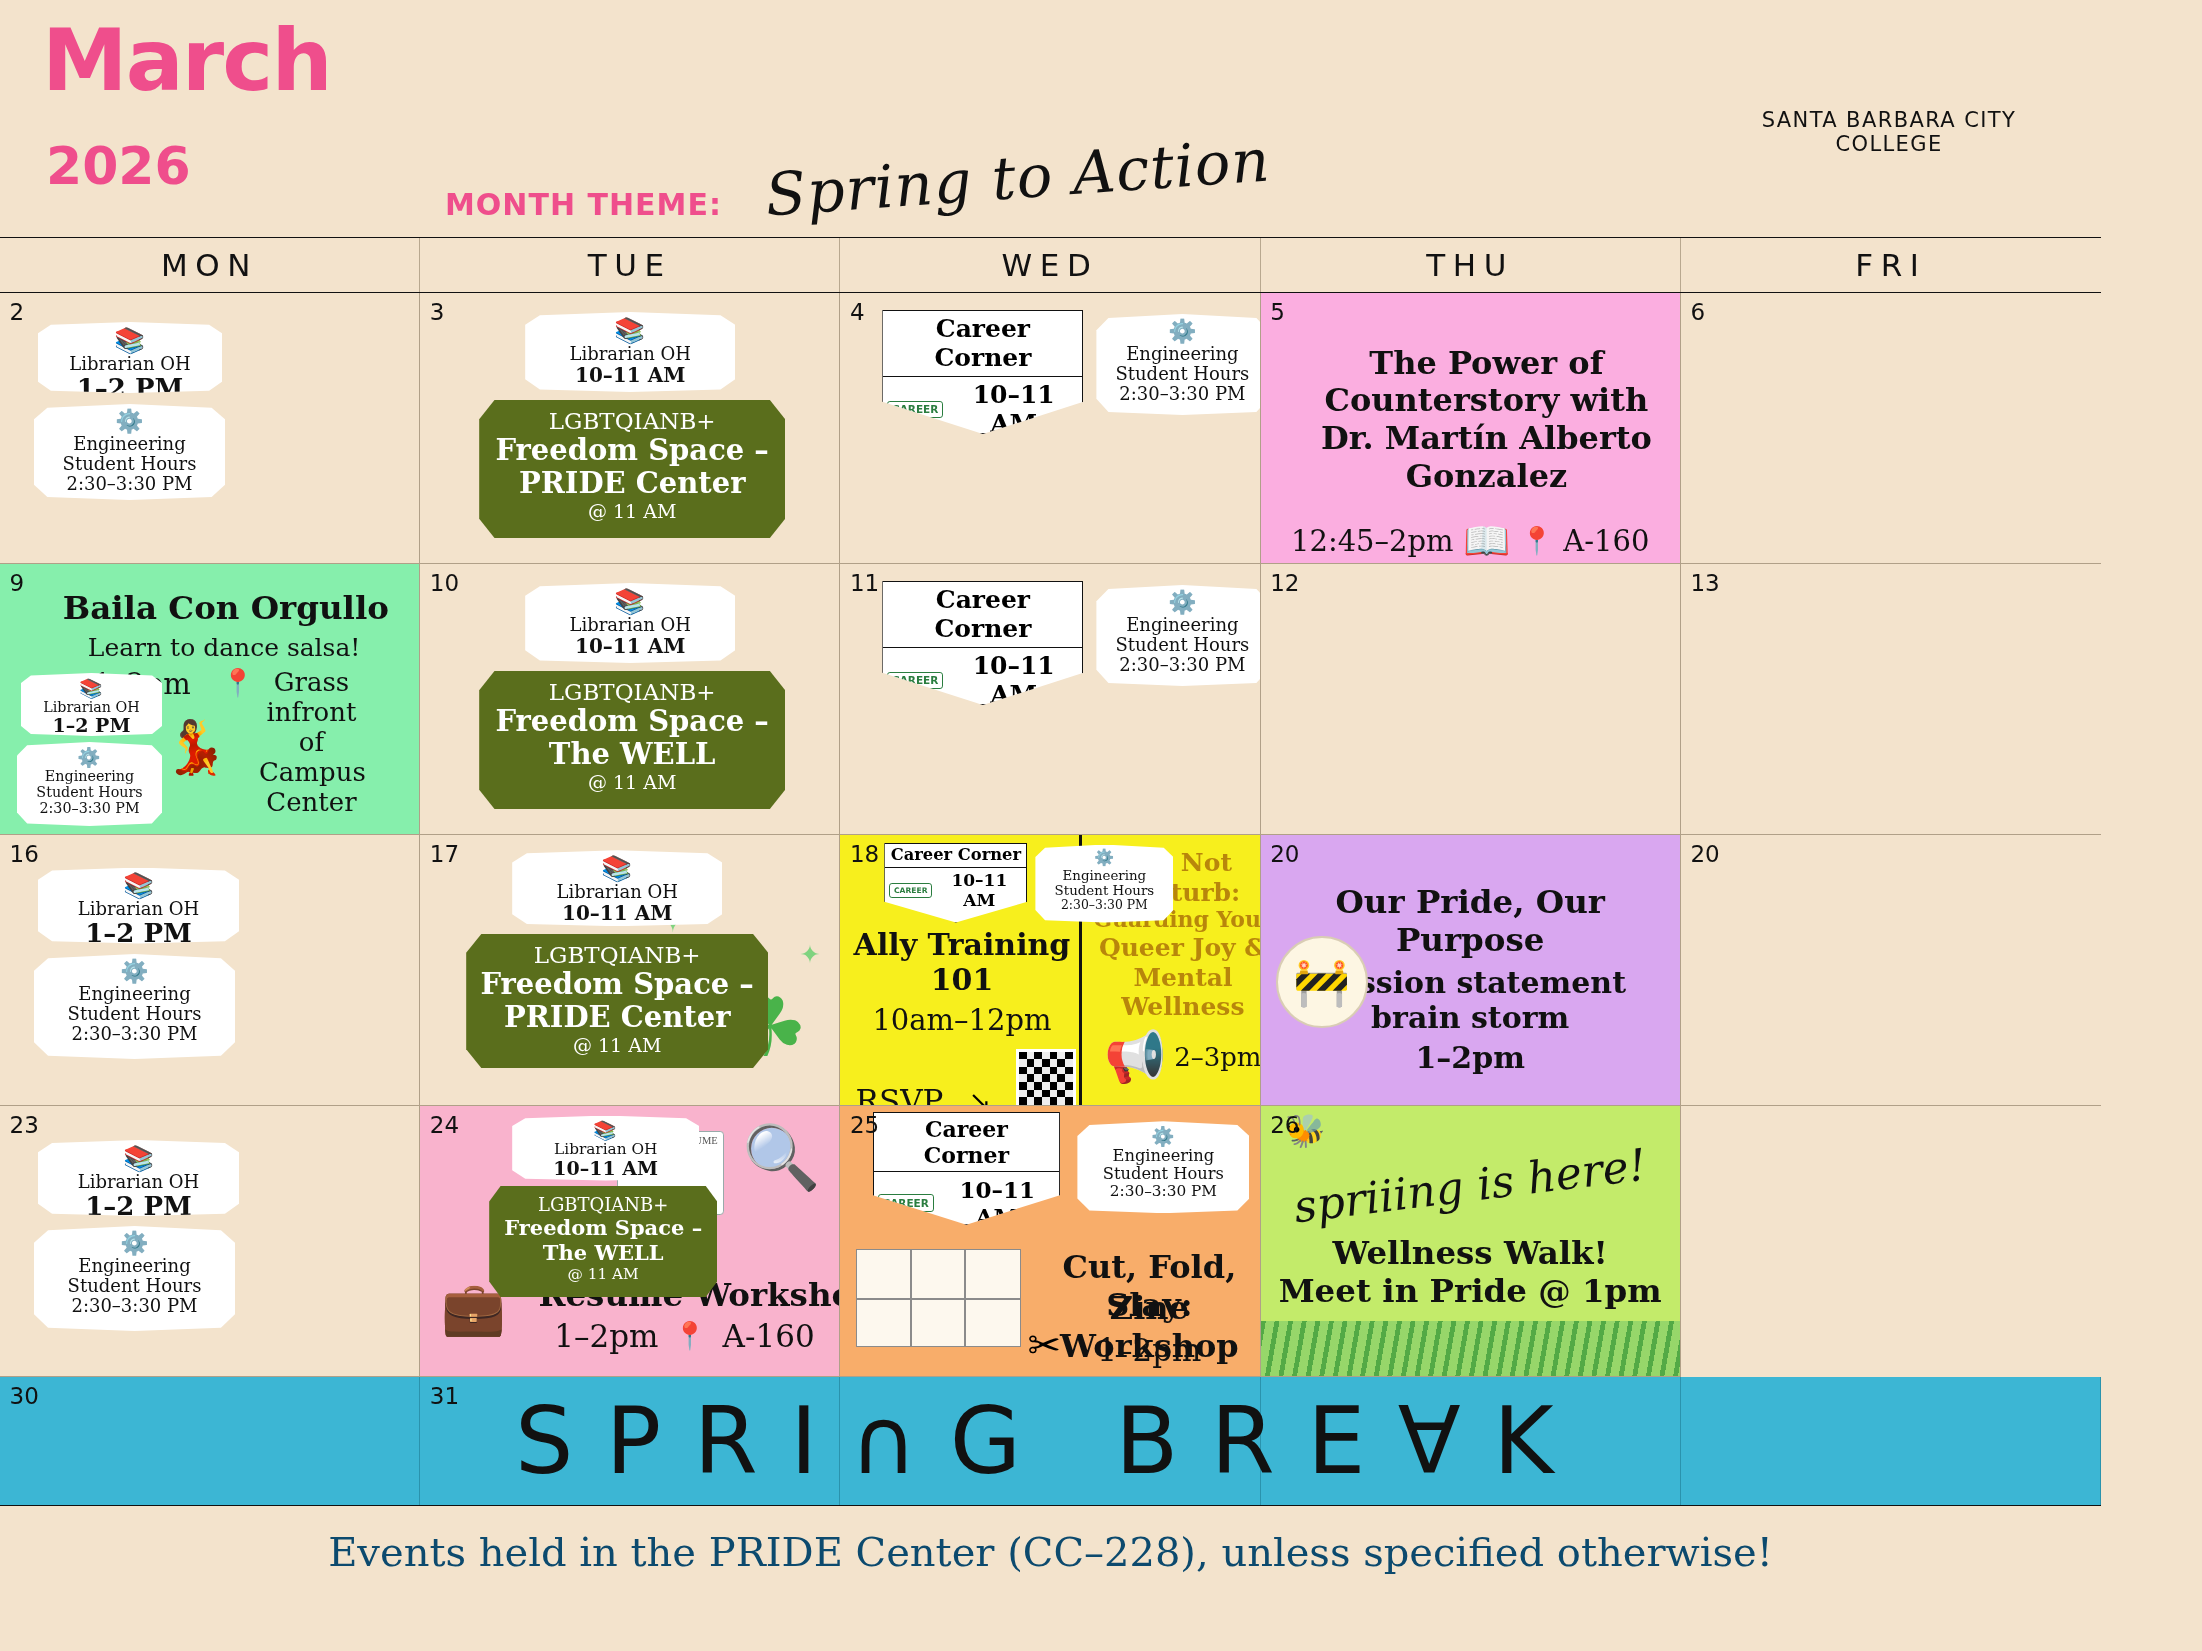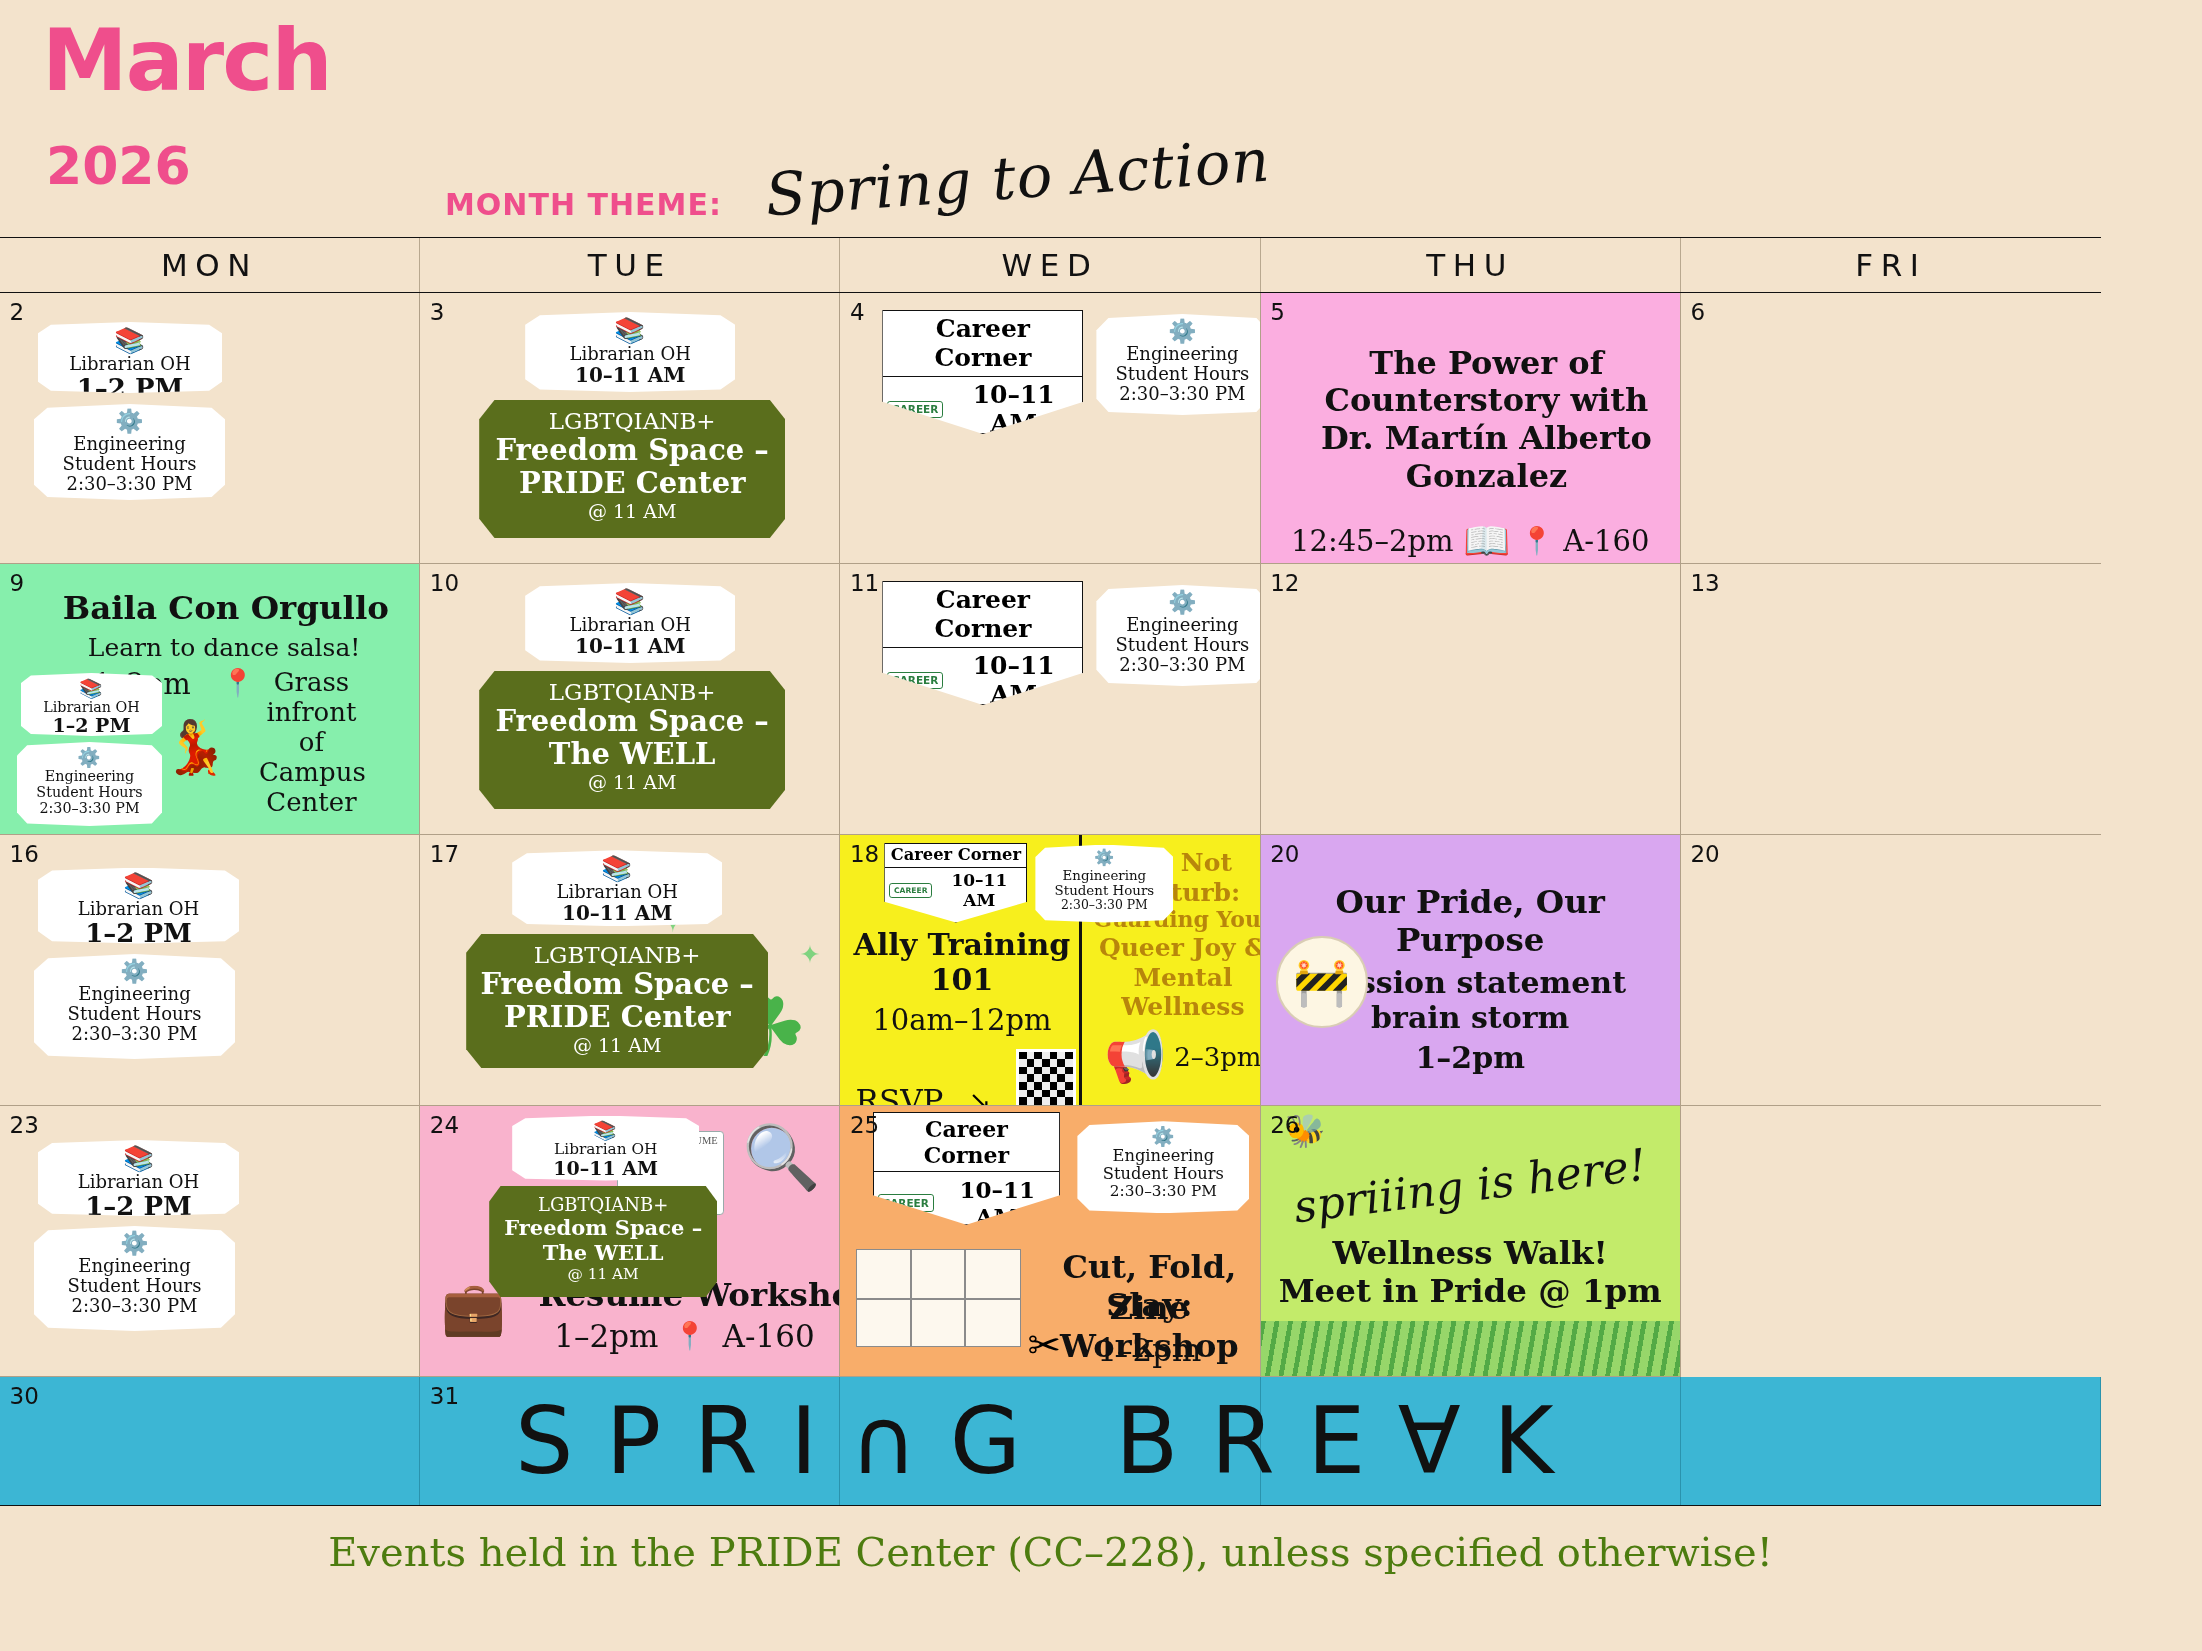--- a/index.html
+++ b/index.html
@@ -253,21 +253,21 @@
     z-index: 3;
     pointer-events: none;
   }
   .footer {
     height: 92px;
     display: flex;
     align-items: center;
     justify-content: center;
     font-family: "DejaVu Serif", serif;
     font-size: 40px;
-    color: #4d7c0f;
+    color: #0c4a6e;
   }
 
   
   .qr {
     width: 99px; height: 99px;
     background:
       repeating-linear-gradient(90deg, #111 0 7.6px, #fff 7.6px 15.3px),
       repeating-linear-gradient(0deg, #111 0 7.6px, #fff 7.6px 15.3px);
     background-blend-mode: difference;
     border: 3.8px solid #fff;
@@ -308,20 +308,21 @@
     <div class="theme-text">Spring to Action</div>
 
     <div class="logo">
       <div class="logo-word">
         <span class="lg1">P</span>
         <span class="lg2">R</span>
         <span class="lg3">I</span>
         <span class="lg4">D</span>
         <span class="lg5">E</span>
       </div>
+      <div class="logo-sub">SANTA BARBARA CITY COLLEGE</div>
     </div>
   </div>
 
   <div class="weekdays">
     <div class="weekday">MON</div>
     <div class="weekday">TUE</div>
     <div class="weekday">WED</div>
     <div class="weekday">THU</div>
     <div class="weekday">FRI</div>
   </div>

